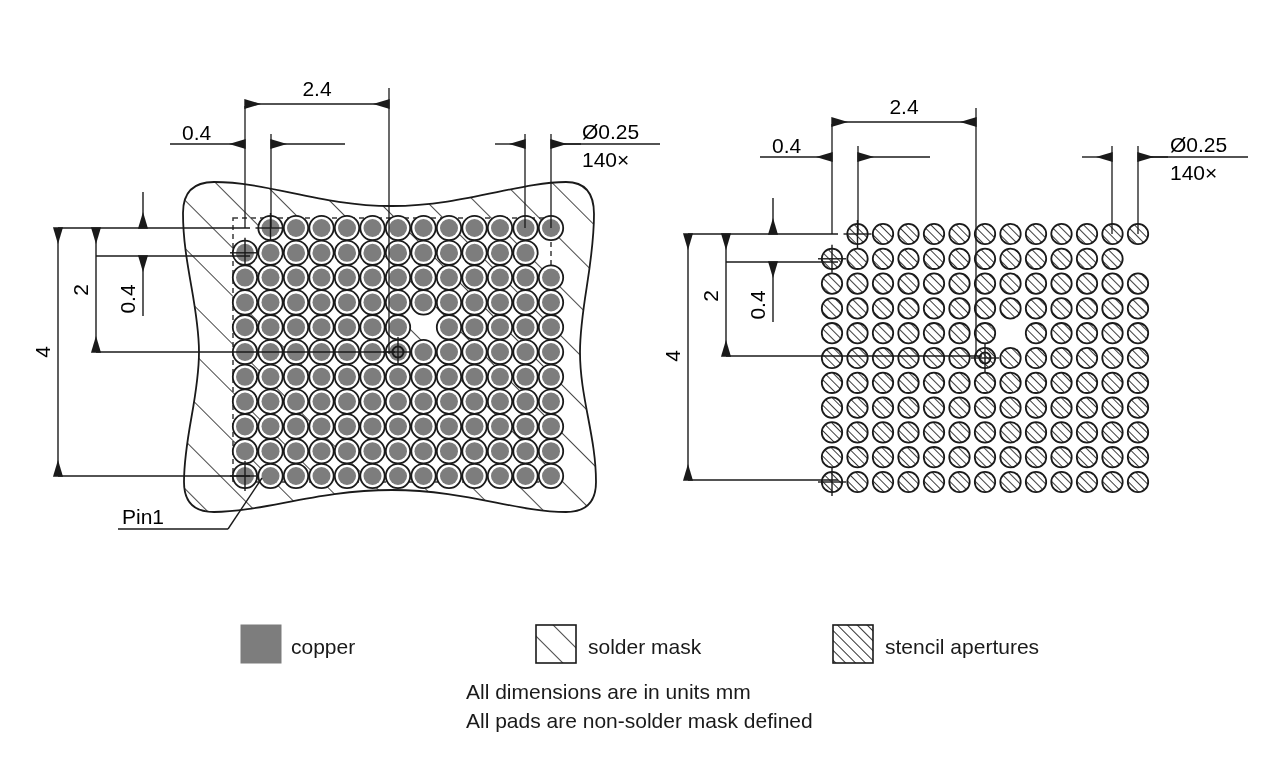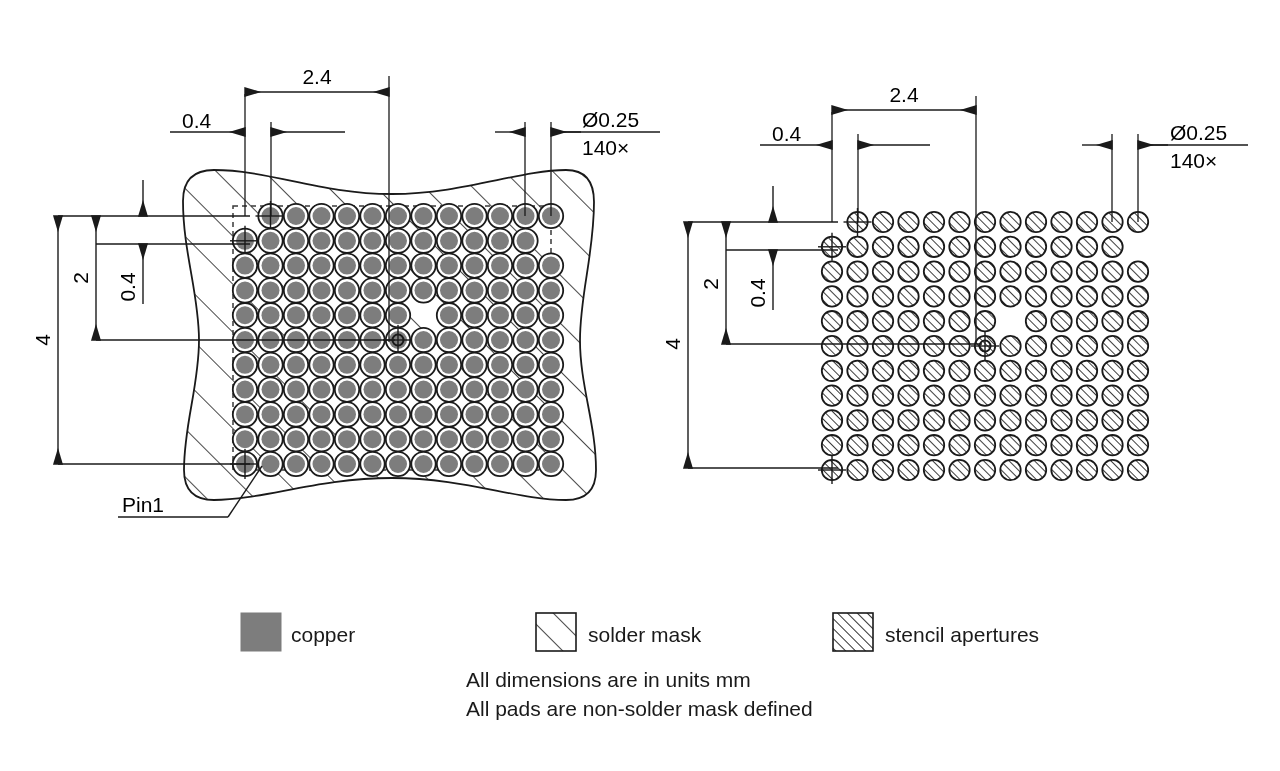--- a/index.html
+++ b/index.html
@@ -2,21 +2,21 @@
 <html><head>
 <meta charset="utf-8">
 <title>BGA Land Pattern Drawing</title>
 <style>
   html,body{margin:0;padding:0;background:#ffffff;}
   body{
     width:1280px;height:771px;position:relative;overflow:hidden;
     font-family:"Liberation Sans","DejaVu Sans",sans-serif;
     color:#000000;
   }
-  #root{position:absolute;left:0;top:4px;width:1280px;height:672px;}
+  #root{position:absolute;left:0;top:16px;width:1280px;height:672px;}
   svg.drawing{position:absolute;left:0;top:0;width:1280px;height:771px;display:block;}
   .dimtext{font-family:"Liberation Sans","DejaVu Sans",sans-serif;font-size:21px;fill:#000;}
   .legendtext{font-family:"Liberation Sans","DejaVu Sans",sans-serif;font-size:21px;fill:#1a1a1a;}
   .notetext{font-family:"Liberation Sans","DejaVu Sans",sans-serif;font-size:21px;fill:#1a1a1a;}
   .pin1text{font-family:"Liberation Sans","DejaVu Sans",sans-serif;font-size:21px;fill:#000;}
 </style>
 </head>
 <body>
 
 <div id="root">

